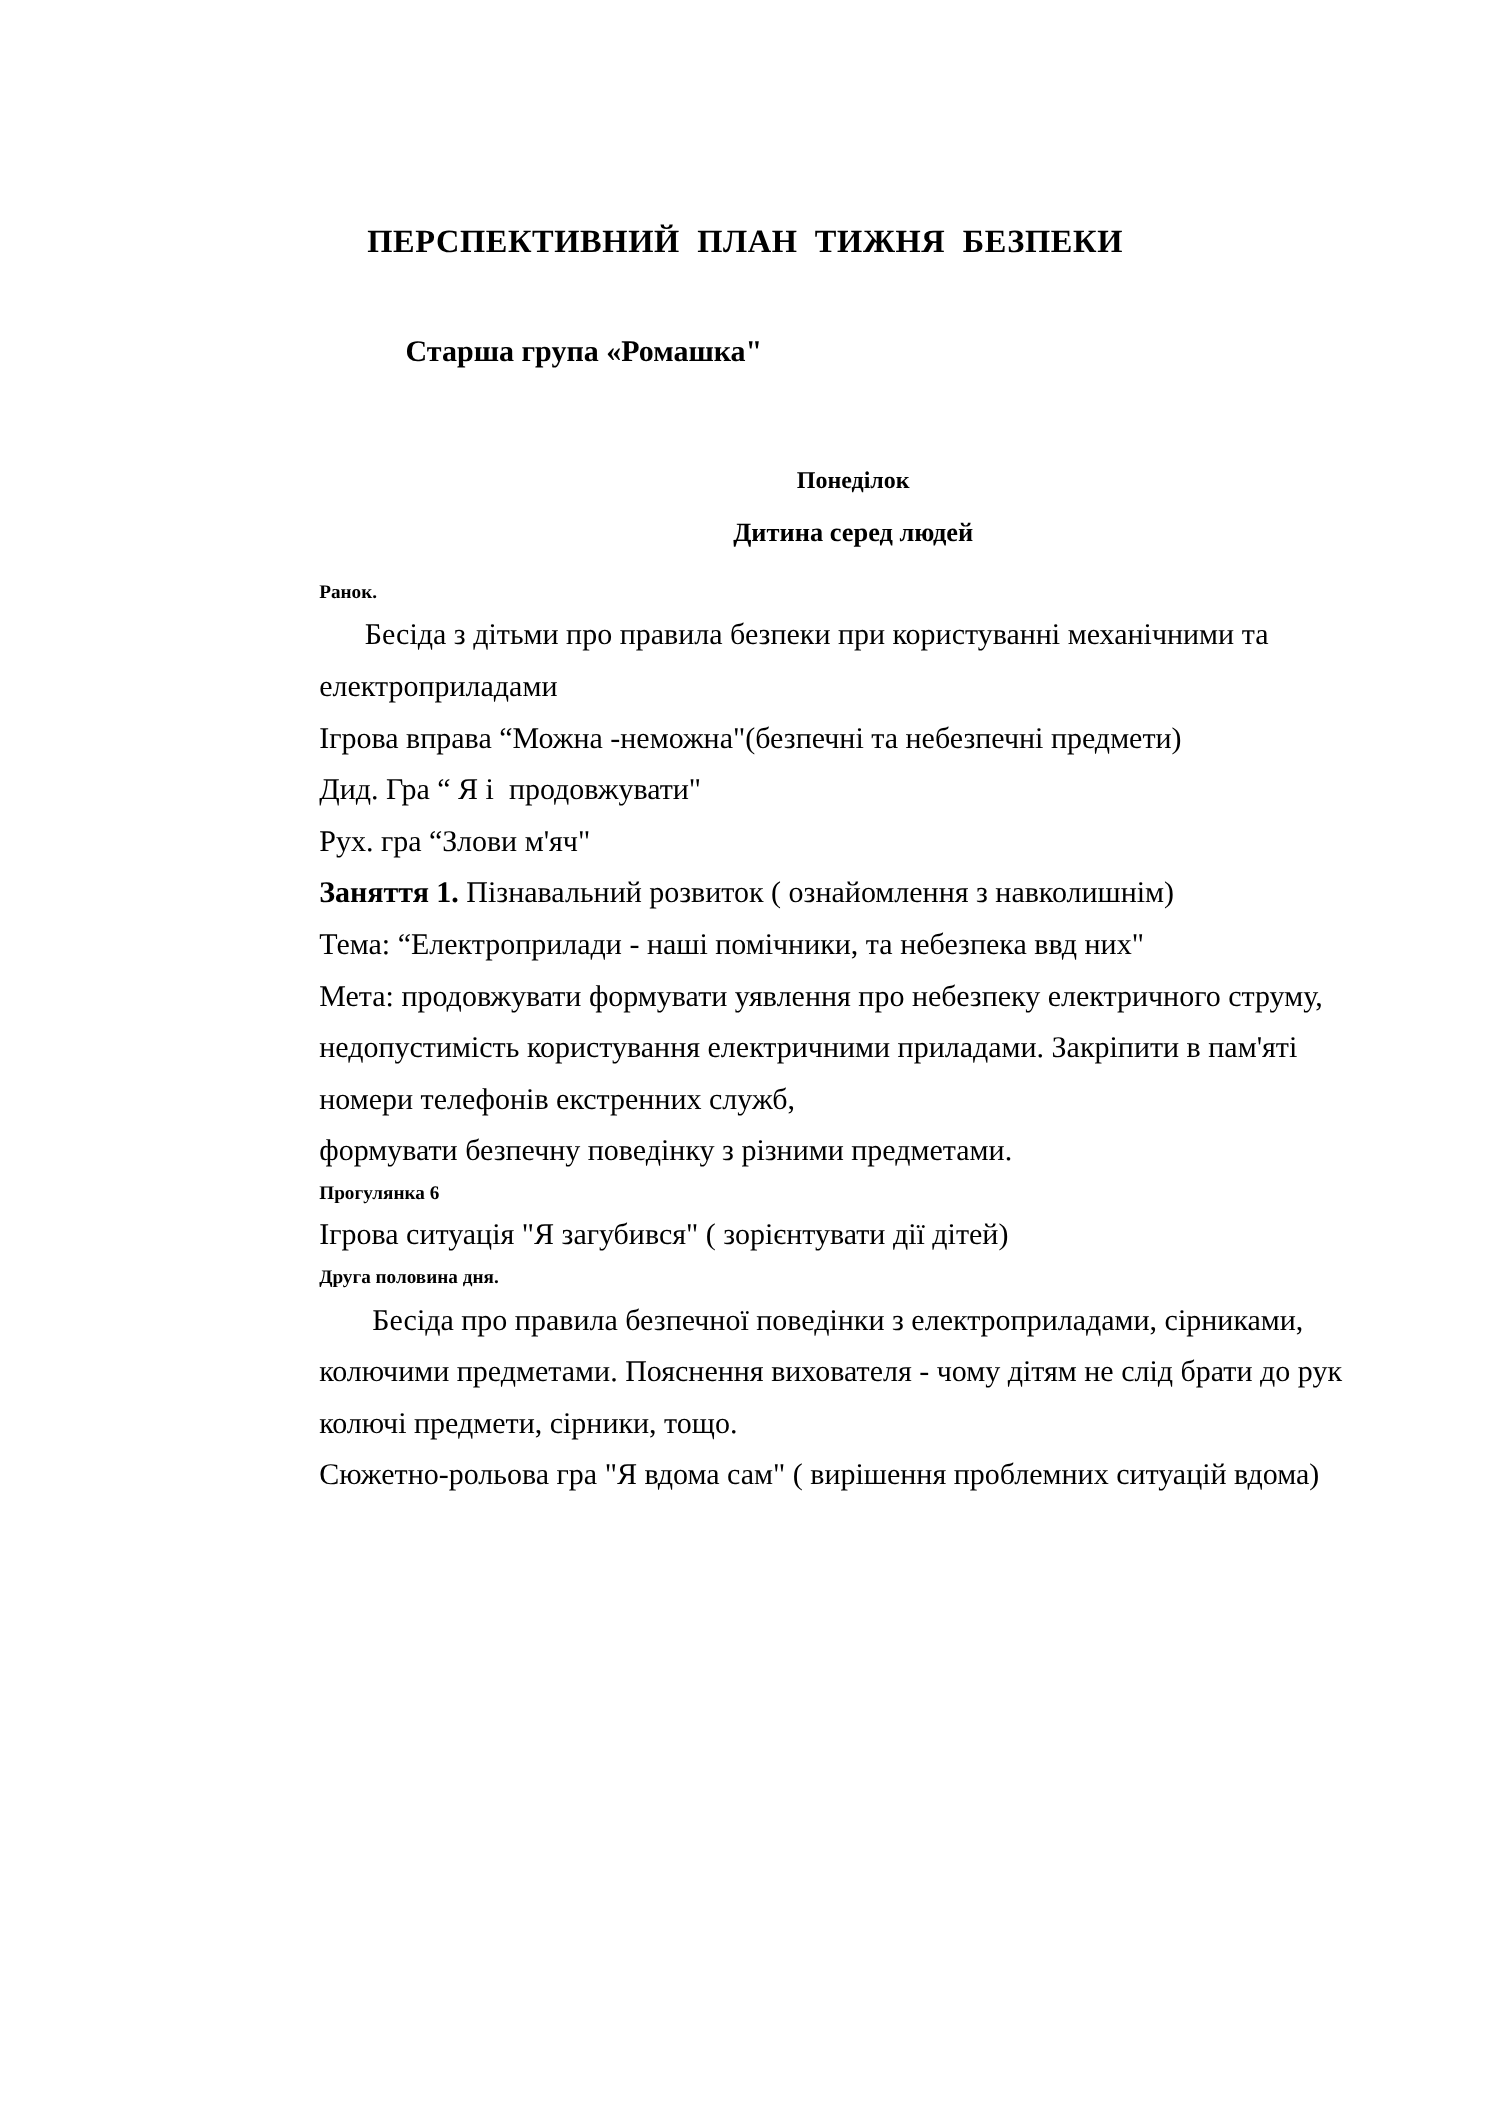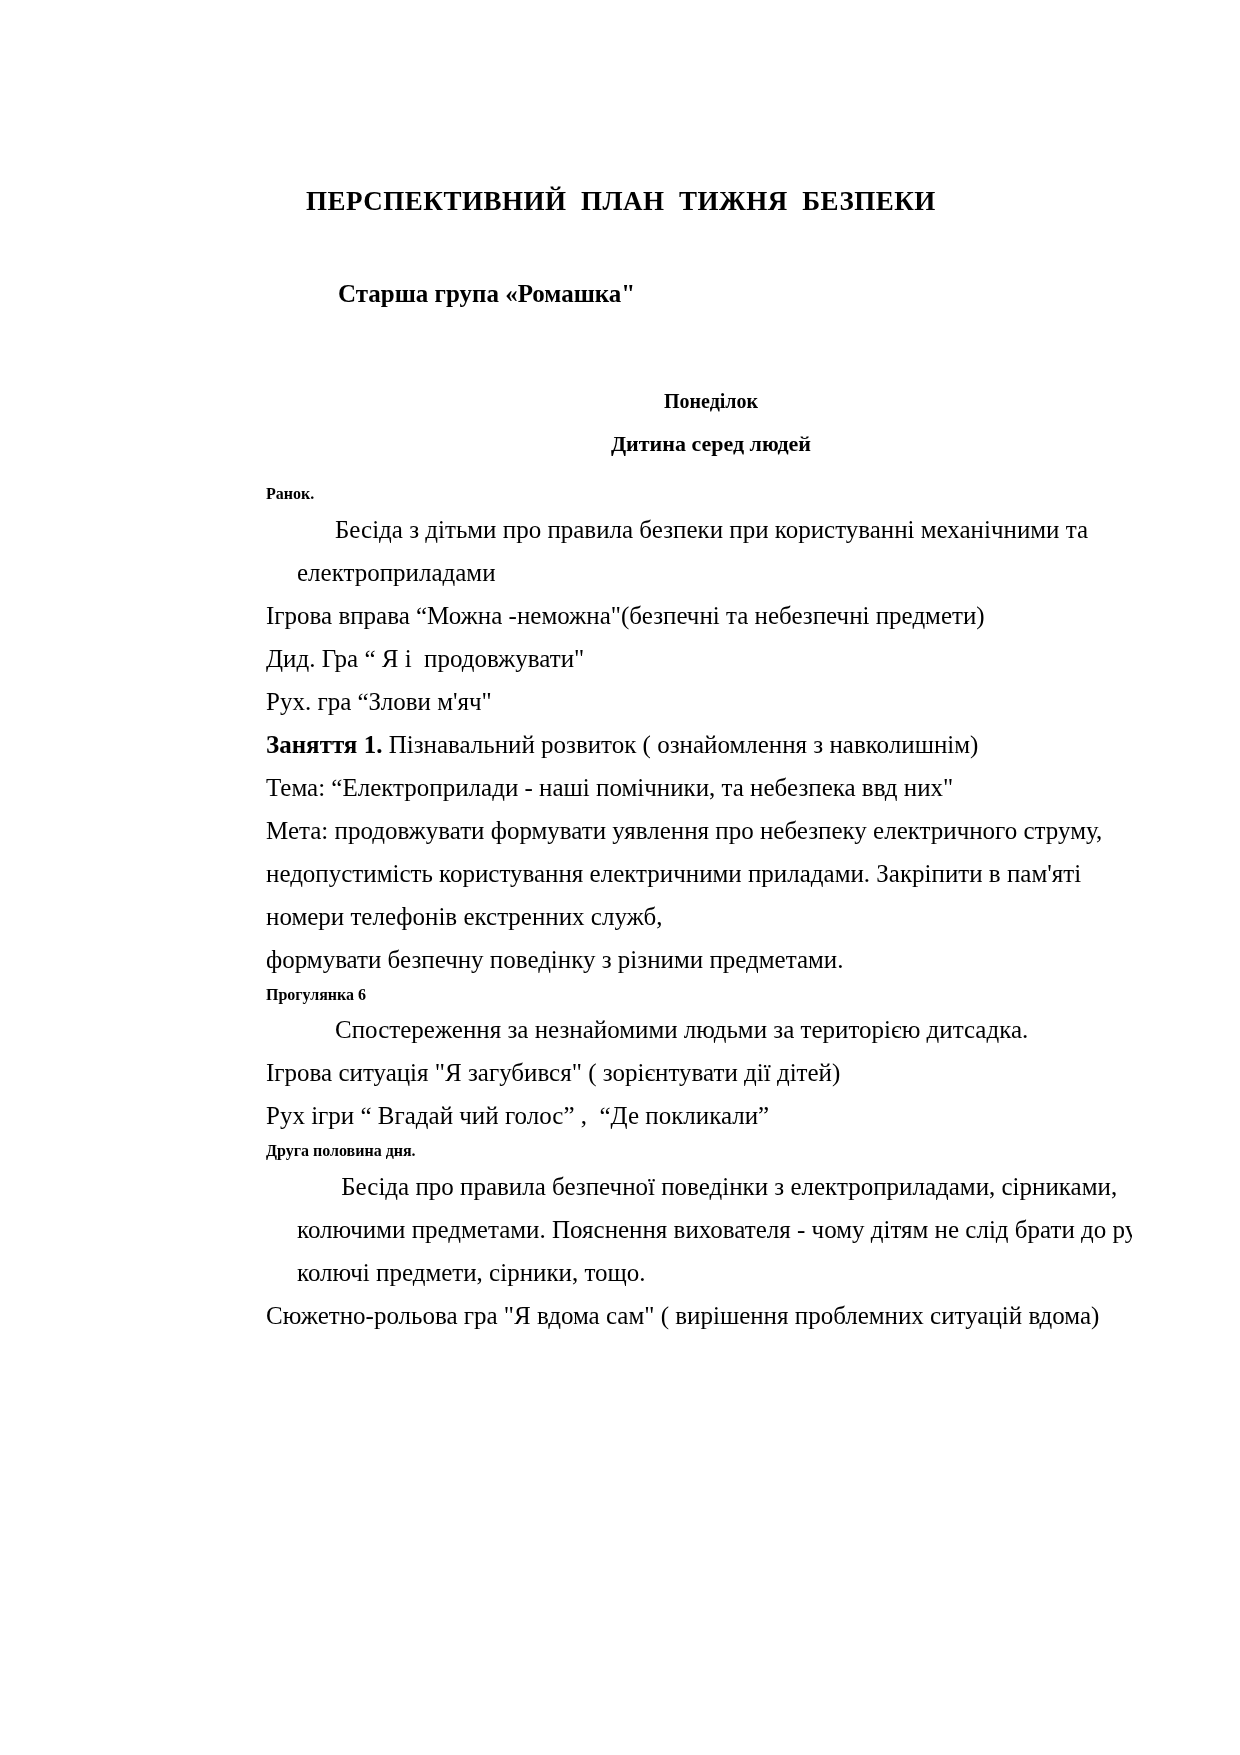--- a/index.html
+++ b/index.html
@@ -68,21 +68,20 @@
   }
   .line {
     font-size: 25px;
     line-height: 1.72;
     margin: 0;
     text-align: left;
     white-space: pre-wrap;
   }
   .line.indent {
     text-indent: 38px;
-    margin-left: 31px;
   }
   .lead {
     font-weight: bold;
   }
 </style>
 </head>
 <body>
 
 <div id="page">
   <div class="content">
@@ -108,25 +107,23 @@
     <p class="line"><span class="lead">Заняття 1.</span><span> Пізнавальний розвиток ( ознайомлення з навколишнім)</span></p>
 
     <p class="line">Тема: “Електроприлади - наші помічники, та небезпека ввд них"</p>
 
     <p class="line">Мета: продовжувати формувати уявлення про небезпеку електричного струму, недопустимість користування електричними приладами. Закріпити в пам'яті номери телефонів екстренних служб,</p>
 
     <p class="line">формувати безпечну поведінку з різними предметами.</p>
 
     <p class="block-heading">Прогулянка 6</p>
 
-    <p class="line indent">Спостереження за незнайомими людьми за територією дитсадка.</p>
 
     <p class="line">Ігрова ситуація "Я загубився" ( зорієнтувати дії дітей)</p>
 
-    <p class="line">Рух ігри “ Вгадай чий голос” ,  “Де покликали”</p>
 
     <p class="block-heading">Друга половина дня.</p>
 
     <p class="line indent"> Бесіда про правила безпечної поведінки з електроприладами, сірниками, колючими предметами. Пояснення вихователя - чому дітям не слід брати до рук колючі предмети, сірники, тощо.</p>
 
     <p class="line">Сюжетно-рольова гра "Я вдома сам" ( вирішення проблемних ситуацій вдома)</p>
 
   </div>
 </div>
 

